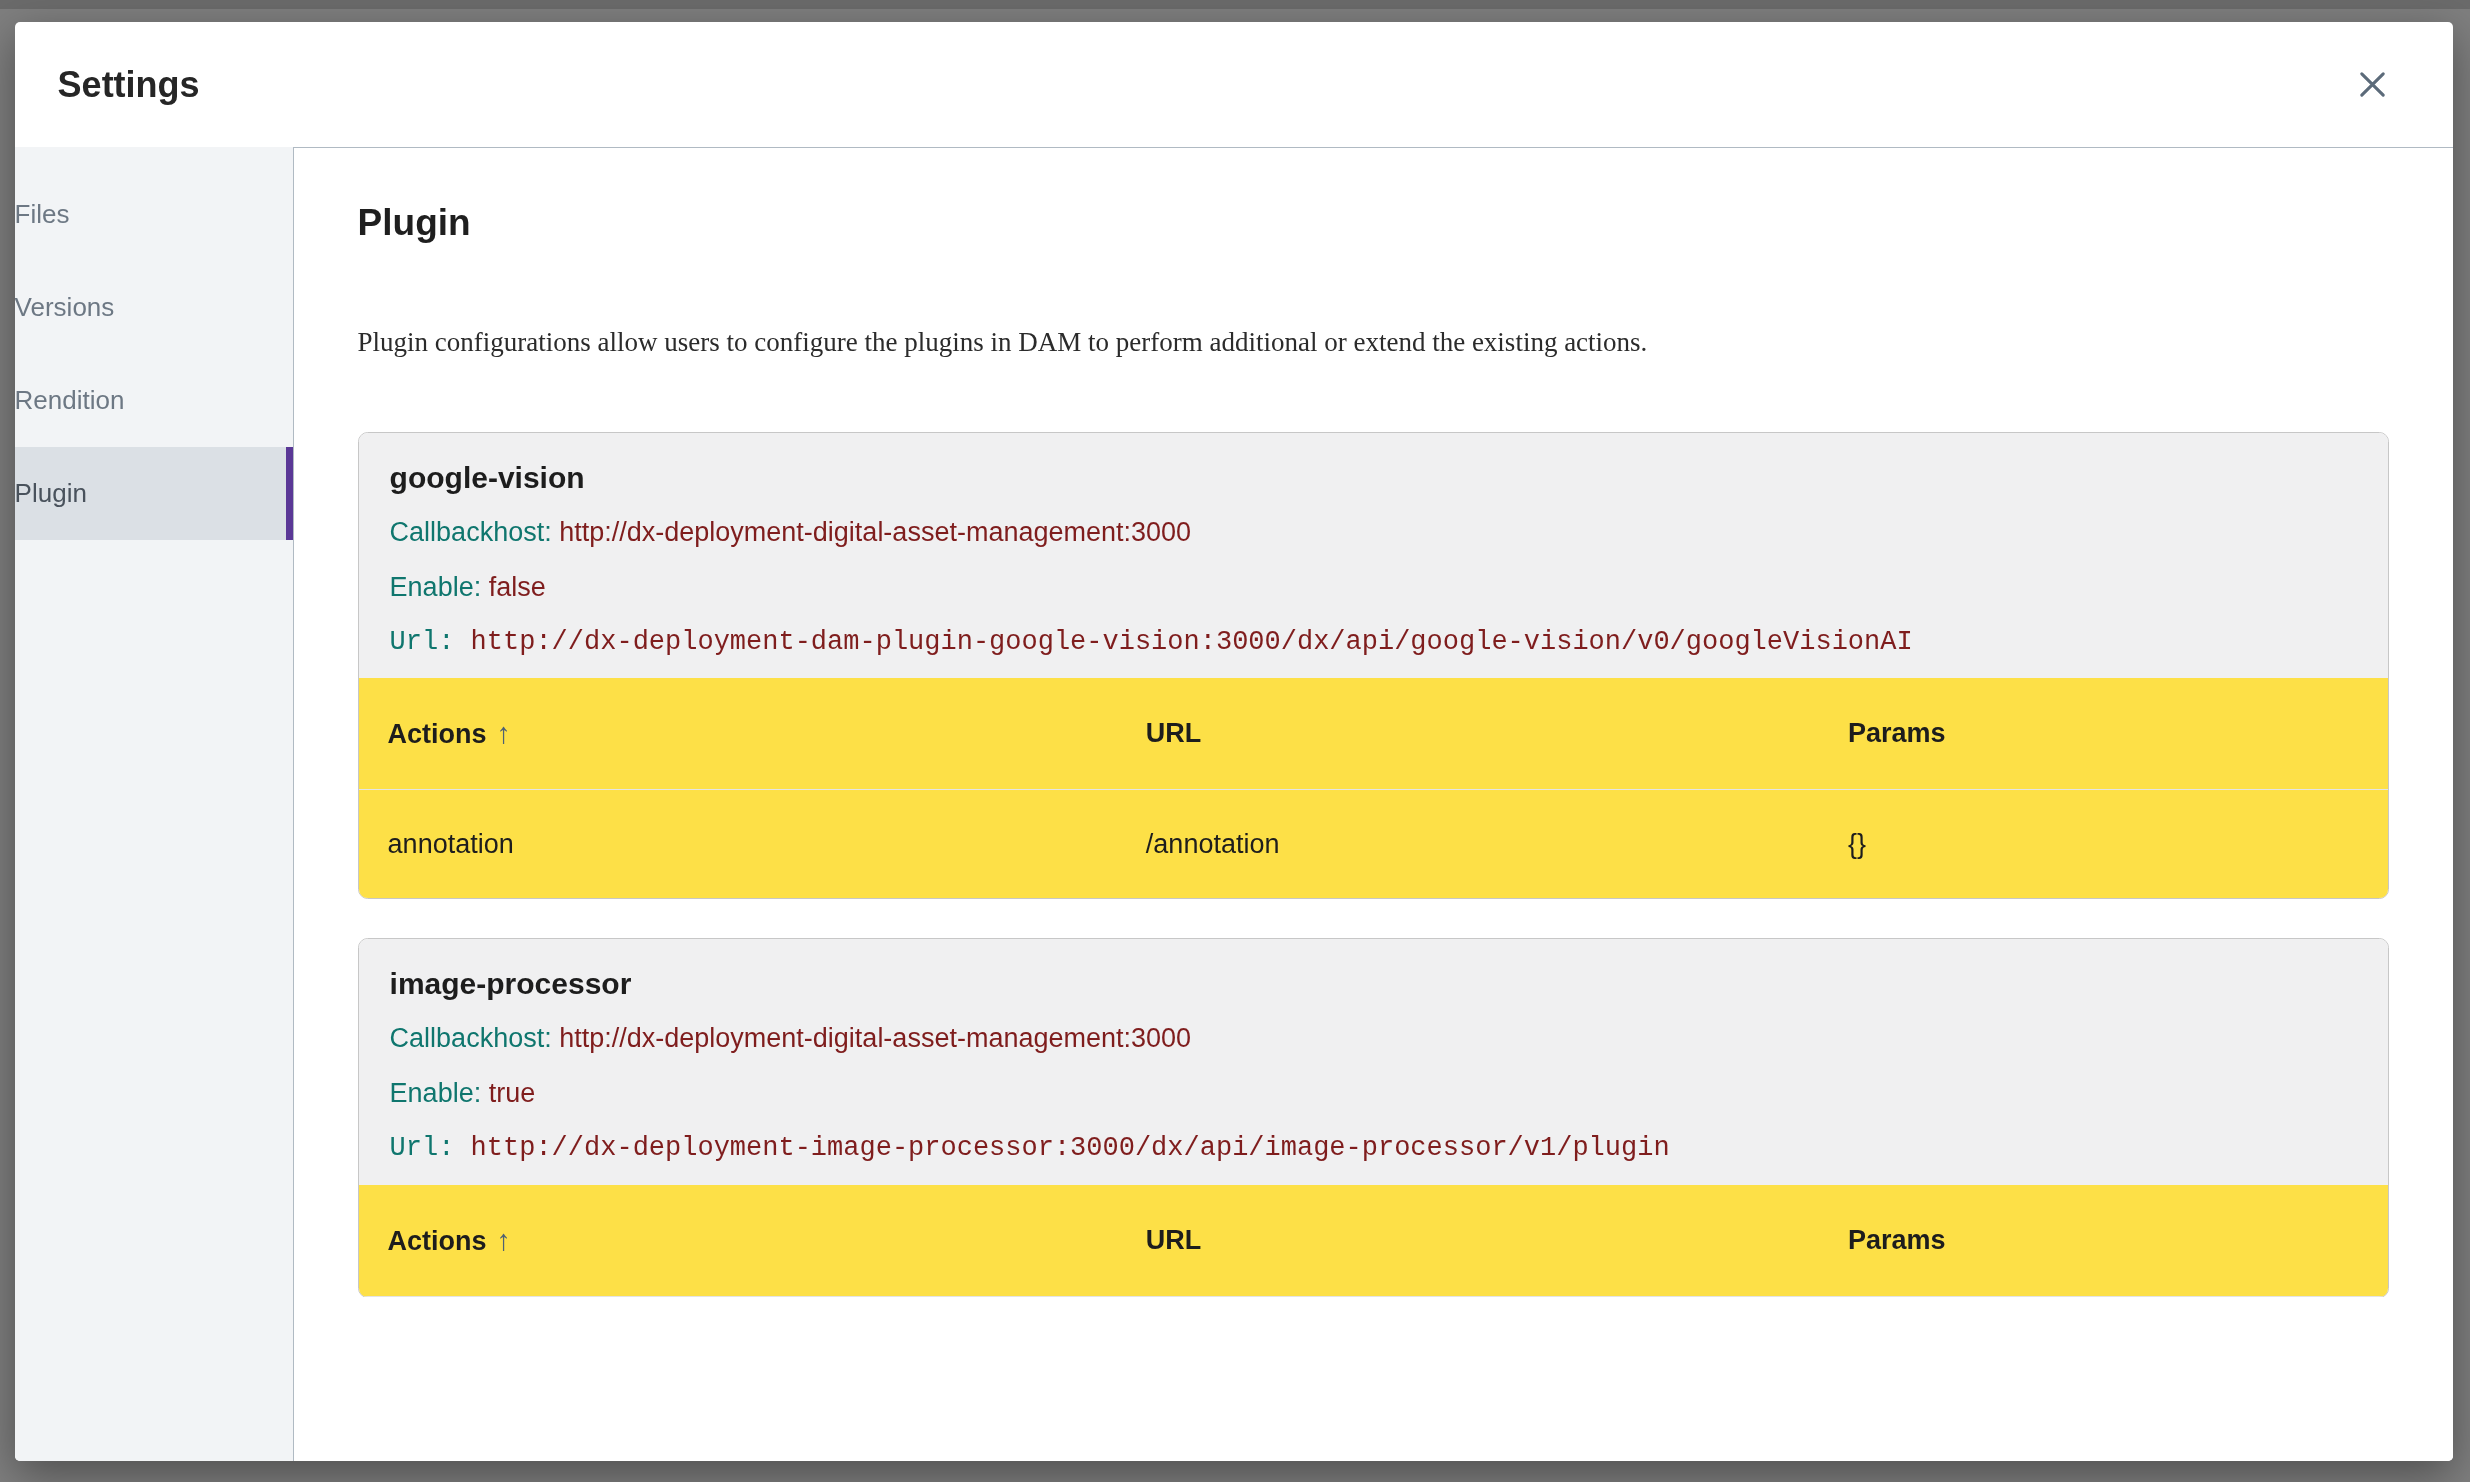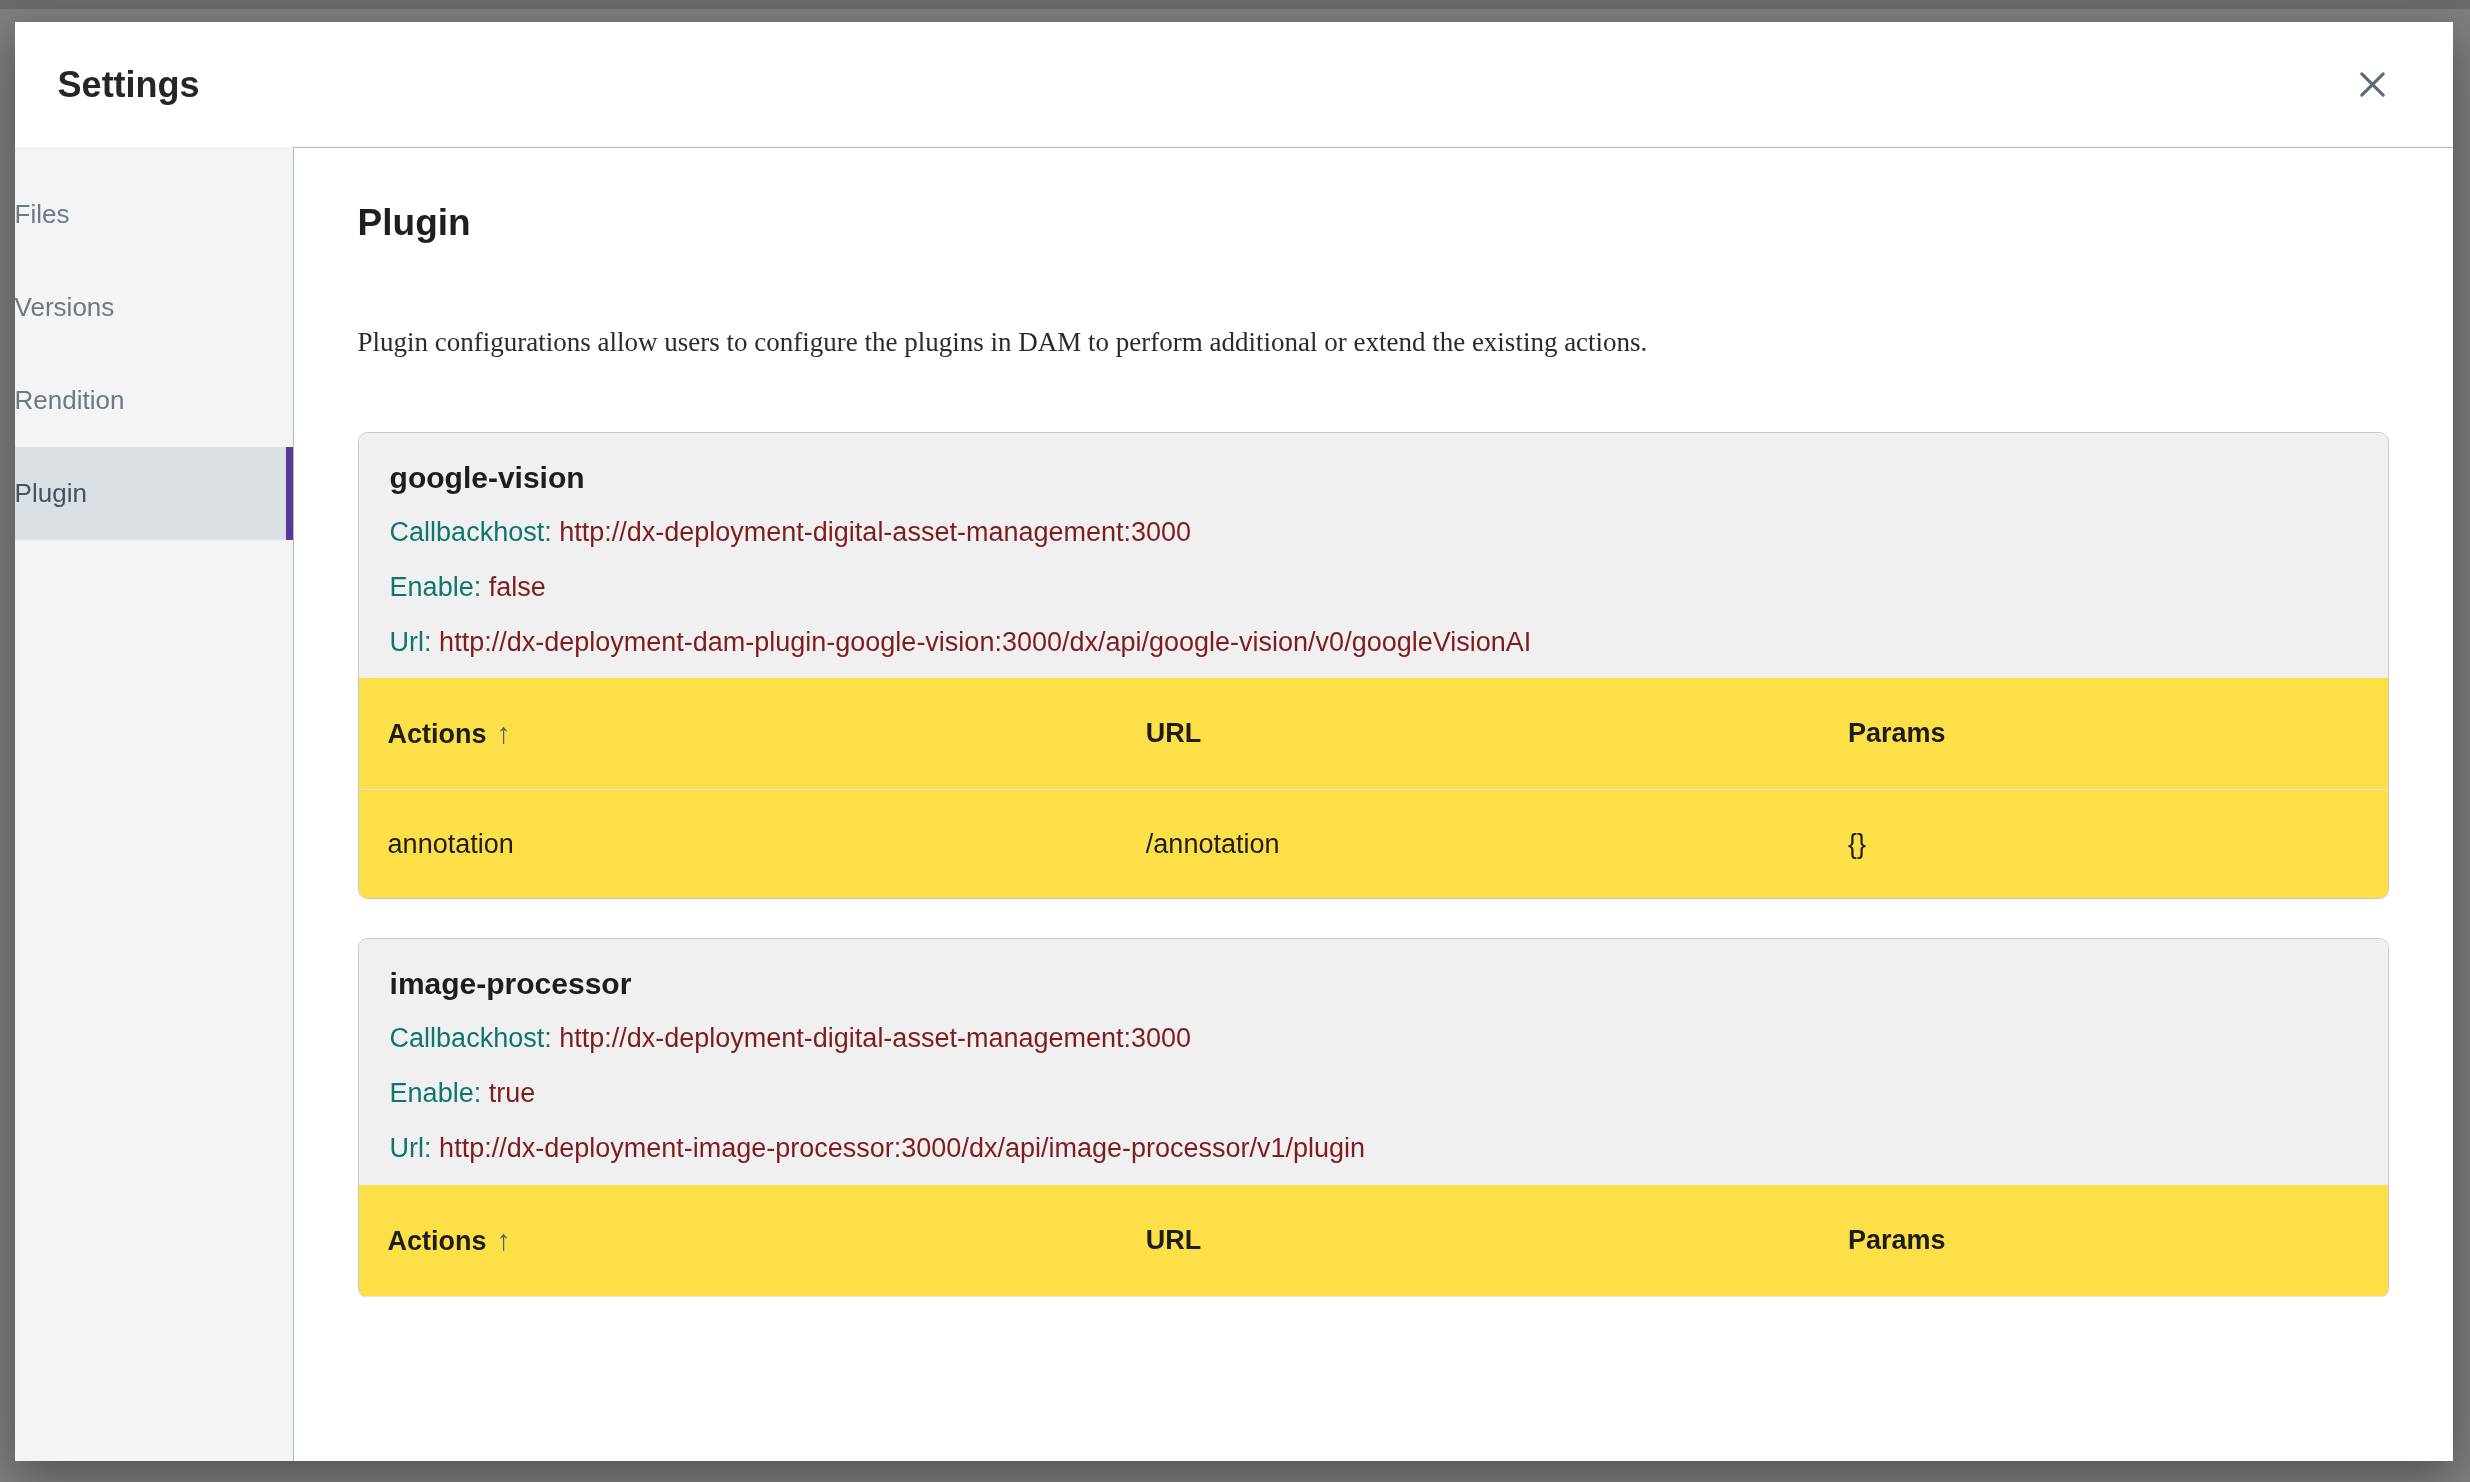--- a/index.html
+++ b/index.html
@@ -9,21 +9,21 @@
     background:#7f7f7f;
     font-family:"Liberation Sans", sans-serif;
     position:relative;
     overflow:hidden;
   }
   .top-strip { position:absolute; top:0; left:0; width:100%; height:8.7px; background:#6b6b6b; }
 
   .modal {
     position:absolute; left:14.6px; top:22px;
     width:2438px; height:1439px;
-    background:#ffffff; border-radius:0;
+    background:#ffffff; border-radius:5px;
     box-shadow:0 13.6px 45px rgba(0,0,0,0.38);
     display:flex; flex-direction:column; overflow:hidden;
   }
   .modal-header {
     flex:0 0 125px; height:125px;
     display:flex; align-items:center; justify-content:space-between;
     padding:0 58px 0 43px;
   }
   .modal-title { font-size:36px; font-weight:bold; color:#262626; }
   .close-btn {
@@ -56,21 +56,21 @@
   .page-heading { margin:0 0 80px 0; font-size:37px; line-height:45px; font-weight:bold; color:#1f1f1f; }
   .page-desc { margin:0 0 72px 0; font-size:27px; line-height:35px; color:#2b2b2b;font-family:Liberation Serif, serif; }
 
   .card {
     border:1.9px solid #c7c7c7; border-radius:9.7px; overflow:hidden; background:#ffffff;
   }
   .card + .card { margin-top:39px; }
   .card-head { background:#f0f0f1; padding:29px 35px 21.3px 31px; }
   .card-name { margin:0 0 25px 0; font-size:30px; line-height:31px; font-weight:bold; color:#1d1d1d; }
   .field { font-size:27px; line-height:29px; margin-bottom:26px; color:#1f1f1f; }
-  .field:last-child { margin-bottom:0; }
+  .field:last-child { margin-bottom:0;font-family:Liberation Mono, monospace; }
   .field-label { color:#0f766e; }
   .field-value { color:#7f1d1d; }
 
   .t-head, .t-row {
     display:grid; grid-template-columns:38.8% 34.6% auto;
     align-items:center; background:#fde047;
   }
   .t-head { height:112px; border-bottom:1.9px solid #e4e4e4; }
   .t-row  { height:108px; }
   .t-cell { font-size:27px; color:#1d1d1d; }

